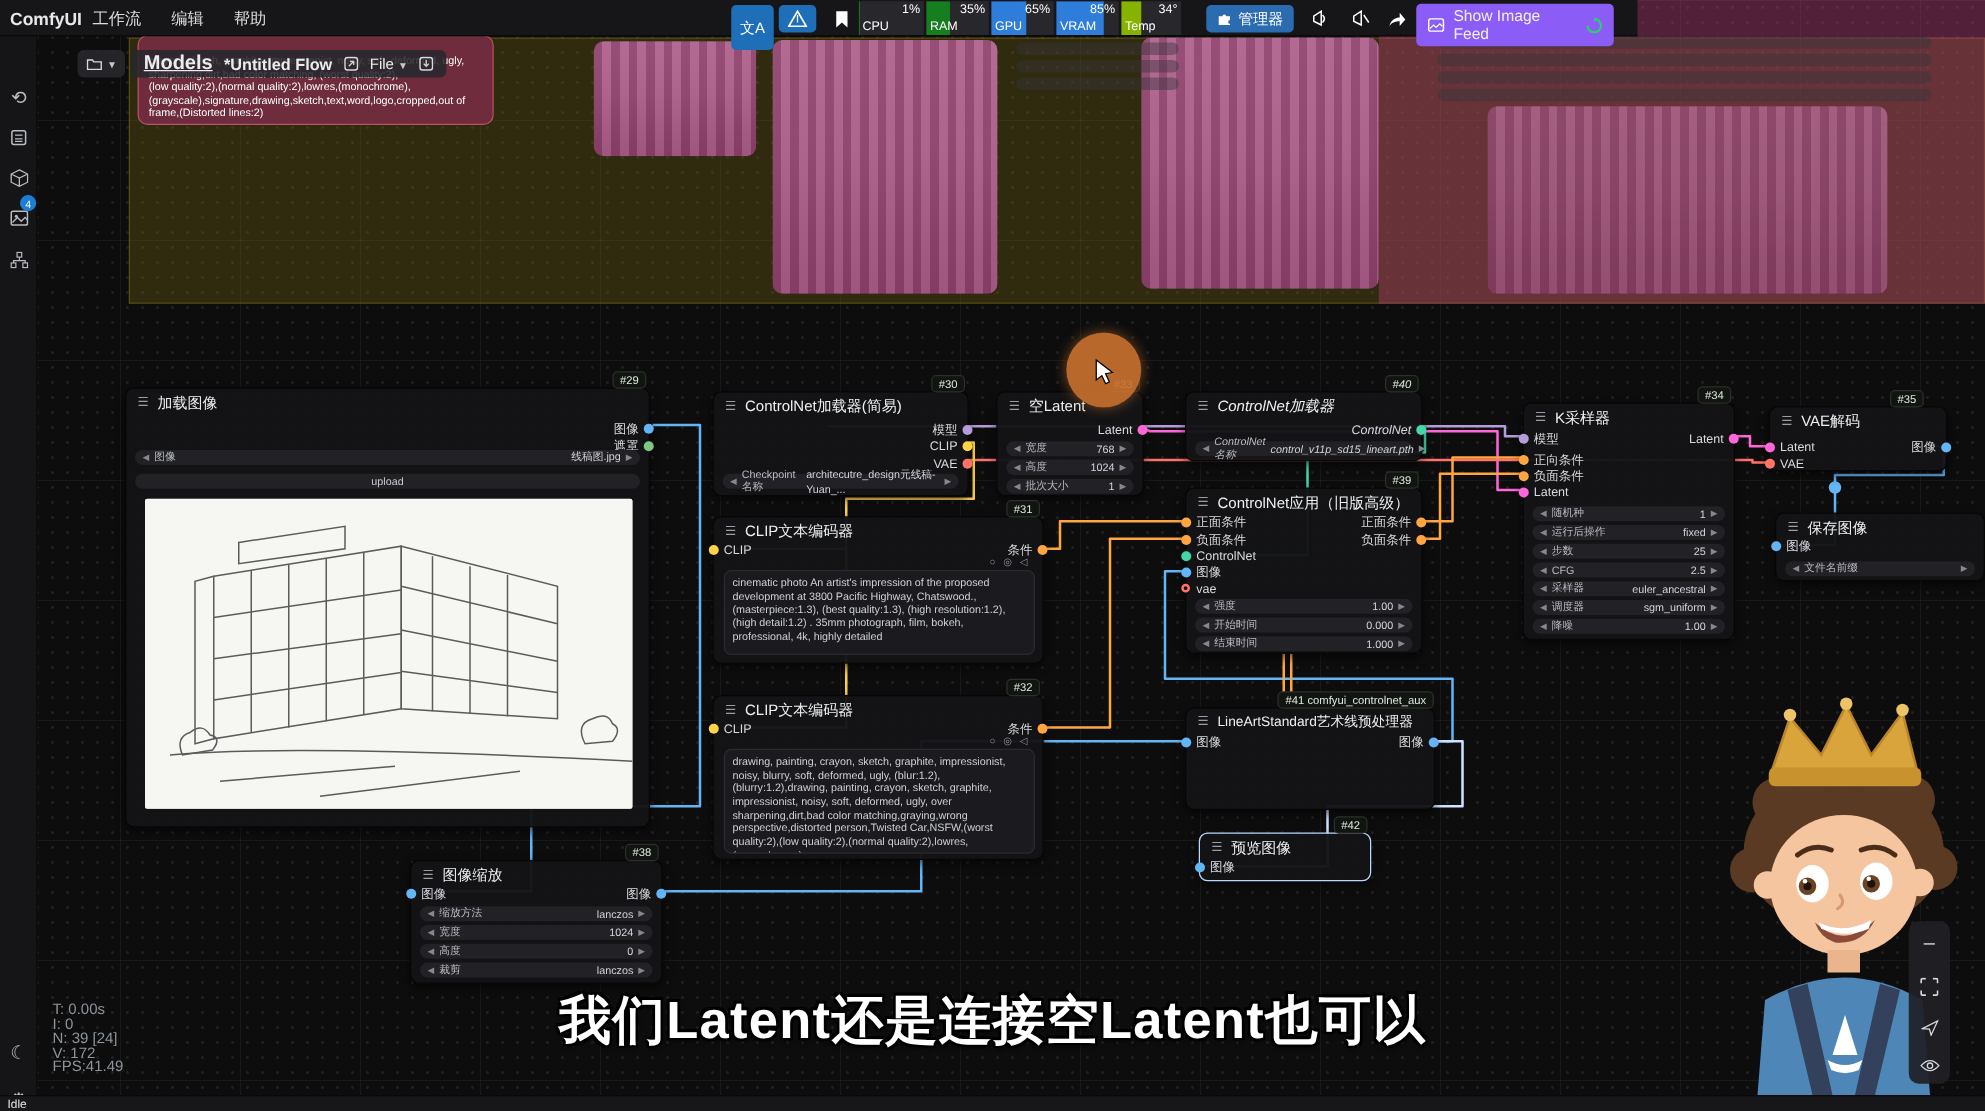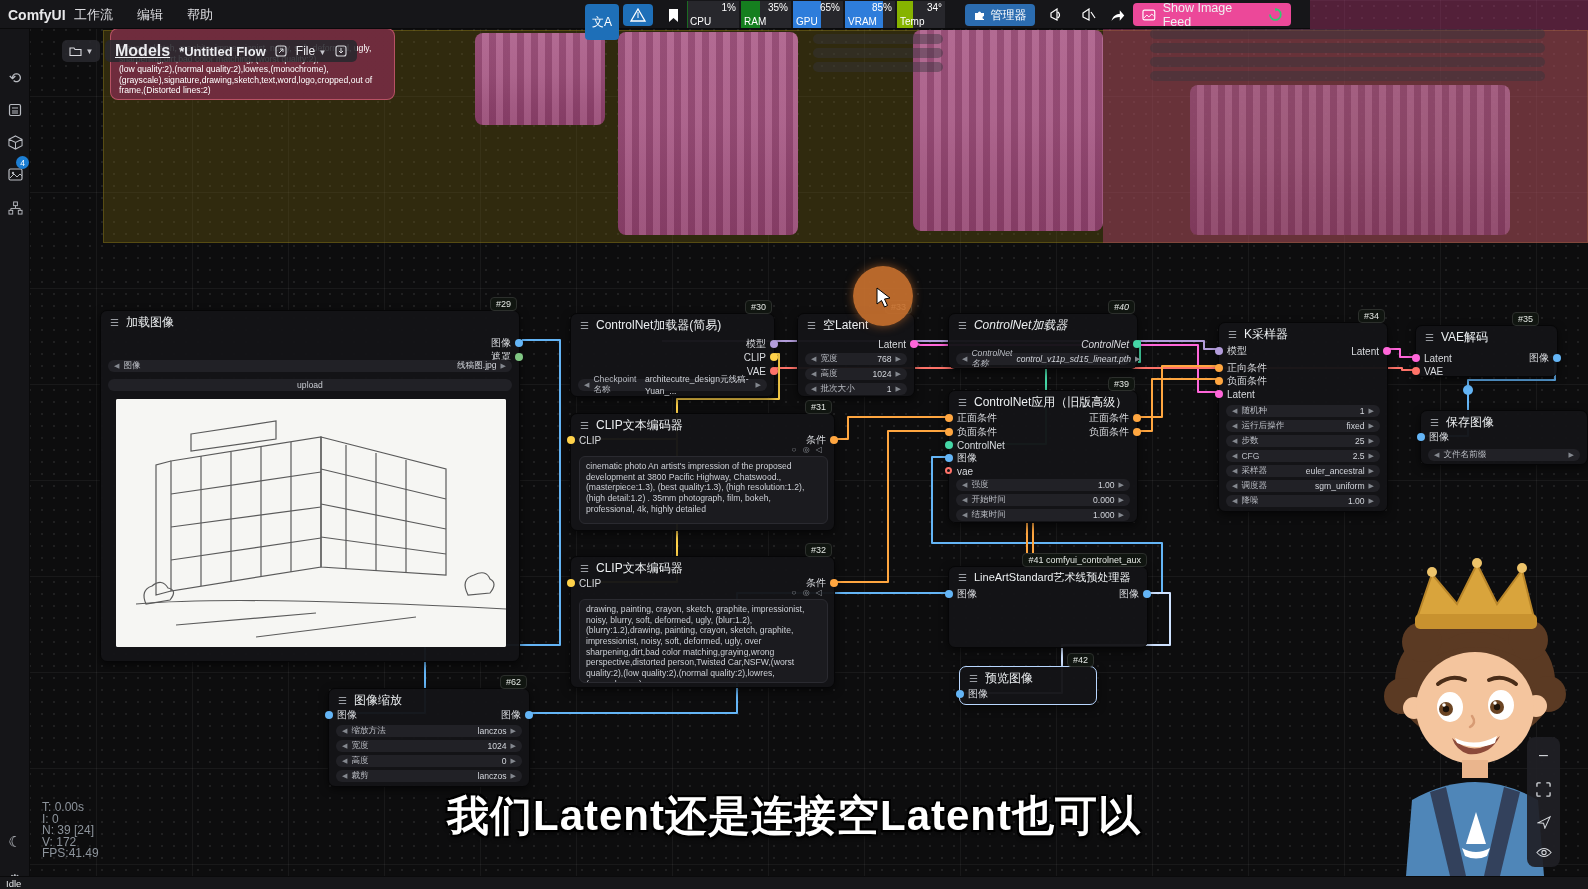--- a/index.html
+++ b/index.html
@@ -32,21 +32,21 @@
   #titlebar { position:absolute; left:0; top:0; width:1310px; height:29px; background:#161619;
     border-bottom:1px solid #0a0a0b; z-index:20; color:#e8e8ea; }
   .tb-abs { position:absolute; top:0; height:29px; display:flex; align-items:center; }
   .logo { font-weight:bold; font-size:14px; }
   .menu-item { font-size:13px; color:#dcdce0; padding:0 12px; }
   .tb-btn { border-radius:4px; display:flex; align-items:center; justify-content:center; color:#fff; }
   .meter { position:absolute; top:1px; height:27px; background:#27272c; overflow:hidden; }
   .meter .fill { position:absolute; left:0; top:0; bottom:0; }
   .meter .mlabel { position:absolute; left:3px; bottom:1px; font-size:10px; color:#fff; z-index:1; }
   .meter .mvalue { position:absolute; right:3px; top:1px; font-size:10px; color:#fff; z-index:1; }
-  .feed-btn { position:absolute; left:1133px; top:3px; width:158px; height:23px; background:#ec4899;
+  .feed-btn { position:absolute; left:1133px; top:3px; width:158px; height:34px; background:#8b5cf6;
     border-radius:4px; display:flex; align-items:center; gap:7px; padding:0 9px; font-size:12.5px; color:#f0f0f2; }
   
   #sidebar { position:absolute; left:0; top:29px; width:30px; height:847px; background:#151518;
     border-right:1px solid #0a0a0b; z-index:20; }
   .sb-icon { position:absolute; left:0; width:30px; height:26px; display:flex; align-items:center;
     justify-content:center; color:#b9bcc2; font-size:15px; }
   .sb-badge { position:absolute; left:16px; top:-5px; width:13px; height:13px; border-radius:50%;
     background:#1d7fd4; color:#fff; font-size:8.5px; display:flex; align-items:center; justify-content:center; }
   #statusbar { position:absolute; left:0; top:876px; width:1588px; height:13px; background:#17171a;
     border-top:1px solid #0a0a0b; z-index:21; color:#e4e6e8; font-size:9.5px; display:flex;
@@ -483,21 +483,21 @@
       <div class="widget">
         <span class="wa">◀</span>
         <span class="wn">文件名前缀</span>
         <span class="wv"></span>
         <span class="wa">▶</span>
       </div>
     </div>
 </div>
 
 <div class="node" style="left:328px; top:688px; width:202px; height:99px;">
-  <div class="nbadge">#62</div>
+  <div class="nbadge">#38</div>
   <div class="nheader">
       <span class="ham">☰</span>
     <span>图像缩放</span>
     </div>
   <div class="port in" style="top:20px;">
     <span class="pdot" style="background:#64b5f6;"></span>
       <span>图像</span>
     </div>
   <div class="port out" style="top:20px;">
     <span>图像</span>

